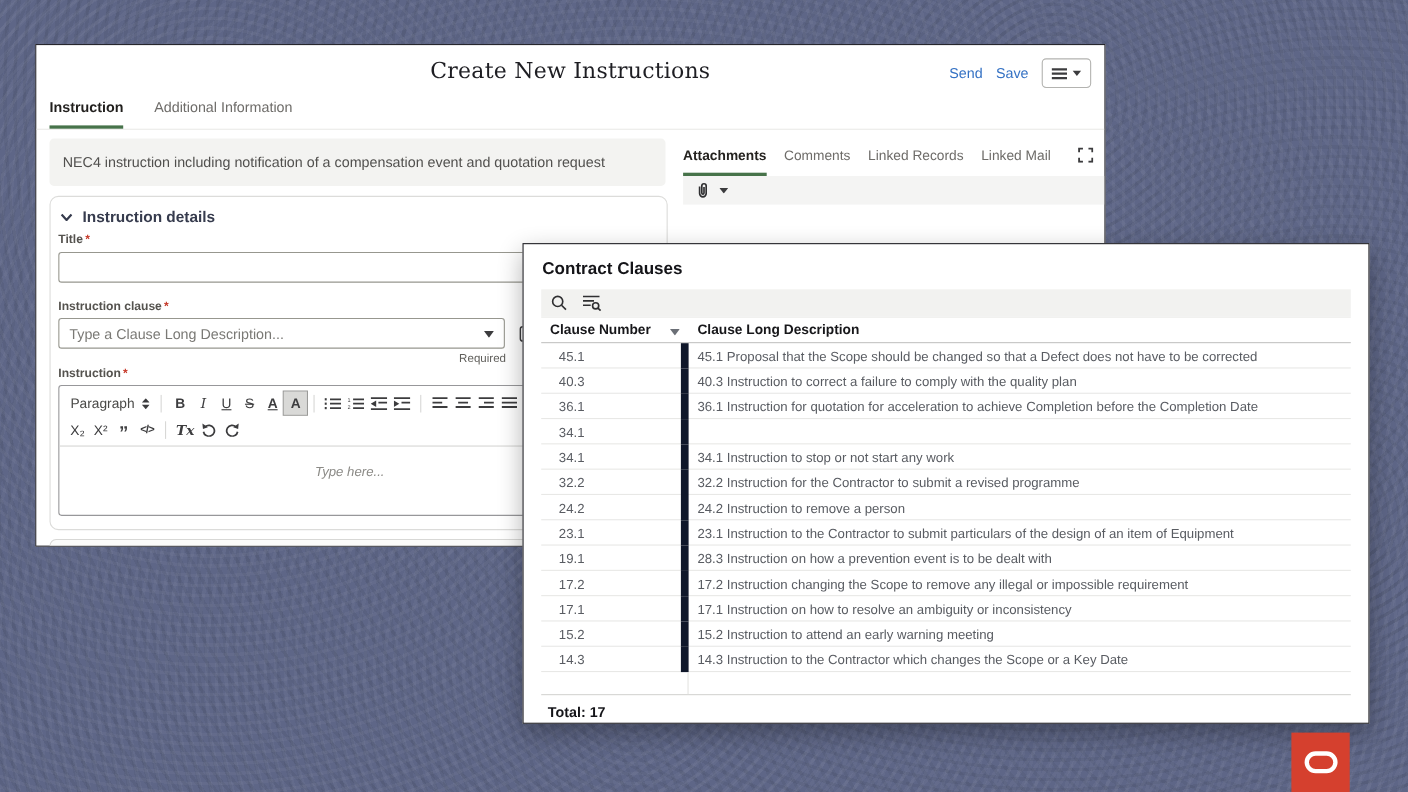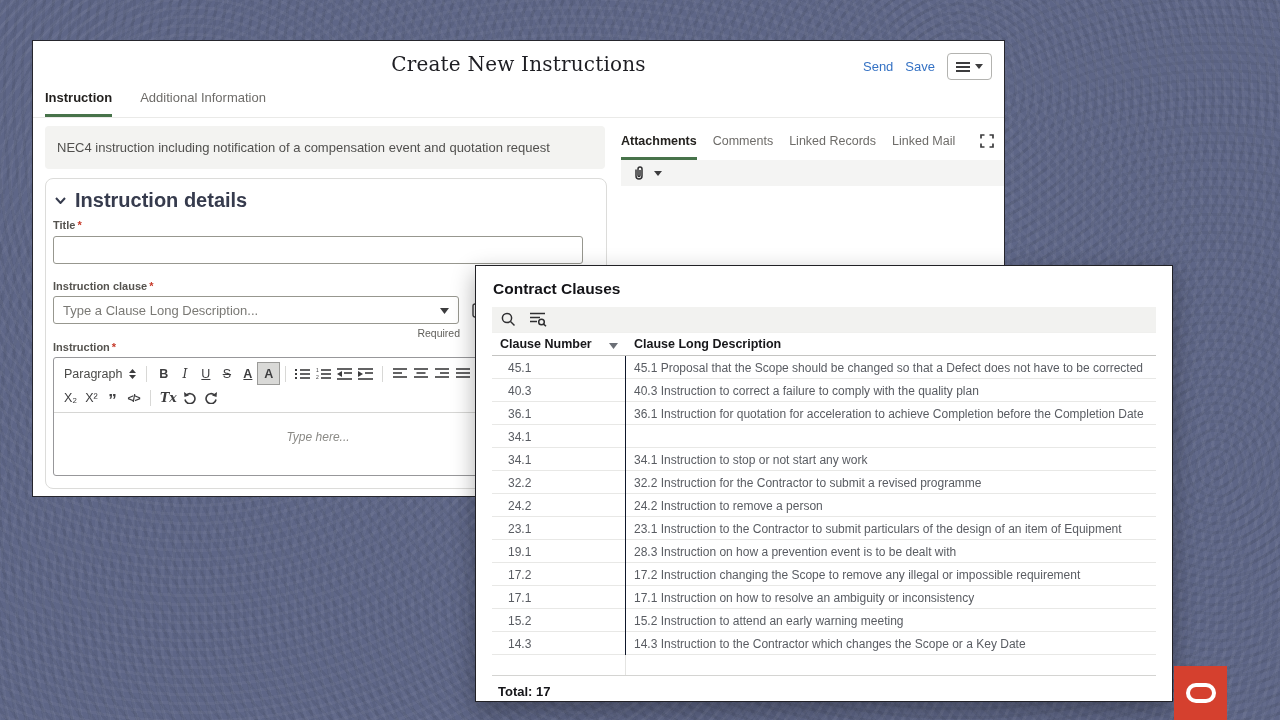--- a/index.html
+++ b/index.html
@@ -25,21 +25,21 @@
     width:45px; height:27px; background:#fff; border:1px solid #b3b3b0; border-radius:4px; cursor:pointer; }
   .tabbar { display:flex; gap:28px; padding:14px 12px 0 12px; border-bottom:1px solid #eaeae8; }
   .tab { font-size:13px; color:#6e6c69; padding-bottom:9px; cursor:pointer; border-bottom:3px solid transparent; }
   .tab.active { color:#211f1d; font-weight:700; border-bottom-color:#47734a; }
 
   .win-body { display:flex; }
   .left-col { width:574px; padding:8px 0 0 12px; }
   .desc-box { width:560px; background:#f3f3f1; border-radius:4px; padding:14px 12px; font-size:13px; color:#51504e; }
   .card { width:562px; margin-top:9px; background:#fff; border:1px solid #dcdcda; border-radius:8px; padding:10px 6px 12px 6px; }
   .card-head { display:flex; align-items:center; gap:9px; padding-left:3px; margin-bottom:7px; cursor:pointer; }
-  .card-title { font-size:20px; font-weight:700; color:#363b4d; }
+  .card-title { font-size:14px; font-weight:700; color:#363b4d; }
   .fld-label { font-size:11px; font-weight:700; color:#55534f; margin:2px 0 4px 1px; }
   .star { color:#c63a2a; margin-left:2px; }
   .text-input { width:530px; height:28px; border:1px solid #97978f; border-radius:3px; margin:1px 0 14px 1px; font-size:13px; padding:0 8px; }
   .dd-wrap { position:relative; width:406px; height:28px; border:1px solid #97978f; border-radius:3px; margin-left:1px; display:inline-flex; align-items:center; vertical-align:middle; }
   .dd-input { border:none; outline:none; background:transparent; width:360px; height:24px; margin-left:9px; font-size:13px; color:#44433f; }
   .dd-input::placeholder { color:#7a7975; }
   .dd-caret { position:absolute; right:9px; top:11px; }
   .side-icon { display:inline-block; vertical-align:middle; margin-left:13px; }
   .req-hint { width:407px; text-align:right; font-size:10.5px; color:#605f5b; margin:3px 0 0 1px; }
   .editor { width:530px; border:1px solid #97979a; border-radius:3px; margin:1px 0 0 1px; }
@@ -65,34 +65,34 @@
 
   
   .right-panel { flex:1; position:relative; padding:4px 10px 0 14px; }
   .rp-tabs { display:flex; gap:16px; margin-top:12px; }
   .rp-tab { font-size:12.5px; color:#6e6c69; padding-bottom:9px; cursor:pointer; border-bottom:3px solid transparent; }
   .rp-tab.active { color:#24221f; font-weight:700; border-bottom-color:#47734a; }
   .expand-btn { position:absolute; right:10px; top:16px; background:none; border:none; cursor:pointer; }
   .rp-toolbar { height:26px; background:#f4f4f3; display:flex; align-items:center; gap:9px; padding-left:12px; margin-right:-10px; }
 
   
-  .dialog { position:absolute; left:475px; top:221px; width:698px; height:437px; background:#fff;
-    border:1px solid #212126; box-shadow:0 8px 22px rgba(0,0,0,.32);margin-top:44px; }
+  .dialog { position:absolute; left:475px; top:221px; width:770px; height:437px; background:#fff;
+    border:1px solid #212126; box-shadow:0 8px 22px rgba(0,0,0,.32); }
   .dlg-title { margin:14px 16px 9px 17px; font-size:15.5px; font-weight:700; color:#141418; }
   .dlg-toolbar { margin:0 16px; height:25px; background:#f2f2f0; display:flex; align-items:center; gap:14px; padding-left:9px; }
   .icon-btn { background:none; border:none; cursor:pointer; display:inline-flex; align-items:center; }
   .thead { margin:0 16px; display:grid; grid-template-columns:134px 1fr; height:24px; align-items:center;
     border-top:1px solid #f0f0ee; border-bottom:1px solid #c4c4c2; font-size:12.5px; font-weight:700; color:#17171a; }
   .th-num { display:flex; align-items:center; padding-left:8px; }
   .sort-caret { margin-left:auto; margin-right:8px; margin-top:4px; }
   .th-desc { padding-left:8px; }
   .tbody { margin:0 16px; }
   .trow { display:grid; grid-template-columns:134px 1fr; height:23px; align-items:center;
     border-bottom:1px solid #e8e8e6; font-size:12px; color:#595c62; }
-  .td-num { padding-left:16px; border-right:1px solid #0f172a; height:23px; display:flex; align-items:center; }
+  .td-num { padding-left:16px; border-right:7px solid #0f172a; height:23px; display:flex; align-items:center; }
   .td-desc { padding-left:8px; white-space:nowrap; overflow:hidden; }
   .spacer-row { display:grid; grid-template-columns:134px 1fr; height:20px; }
   .spacer-row > div:first-child { border-right:1px solid #e4e4e2; }
   .total-sep { margin:0 16px; border-bottom:1px solid #d4d4d2; }
   .total-row { padding:8px 0 0 22px; font-size:13px; font-weight:700; color:#141418; }
 
   
   .oracle-logo { position:absolute; left:1174px; top:666px; width:53px; height:54px; background:#d5402e;
     display:flex; align-items:center; justify-content:center; }
   .oracle-ring { width:30px; height:20px; border:4.5px solid #fff; border-radius:10px; }

